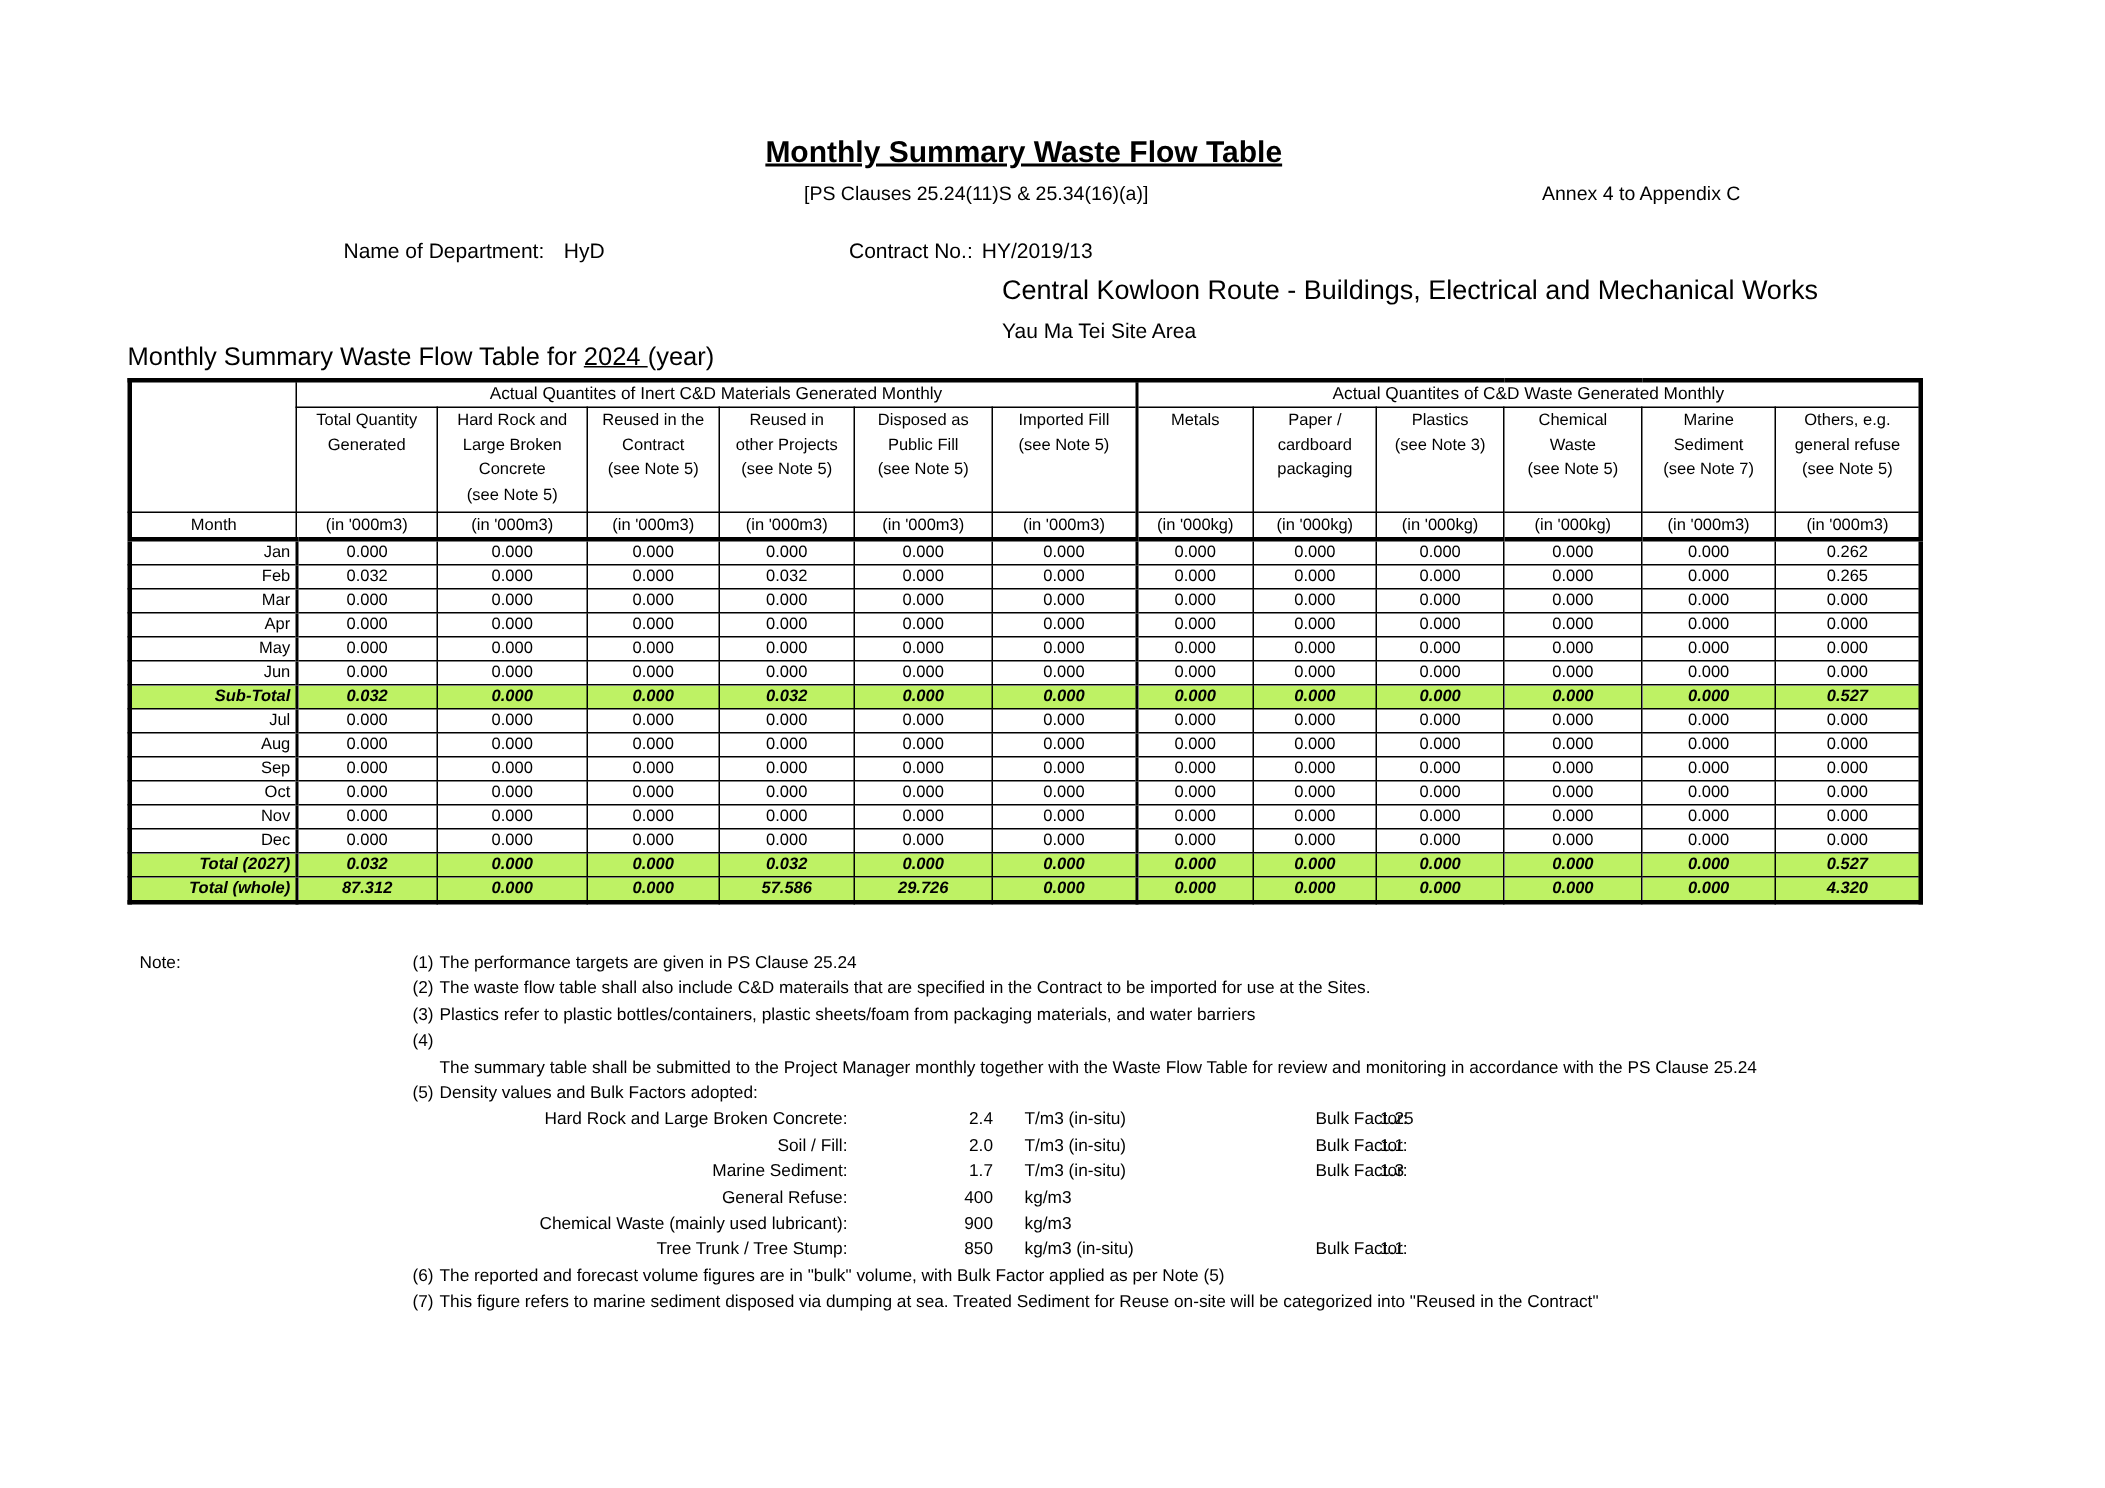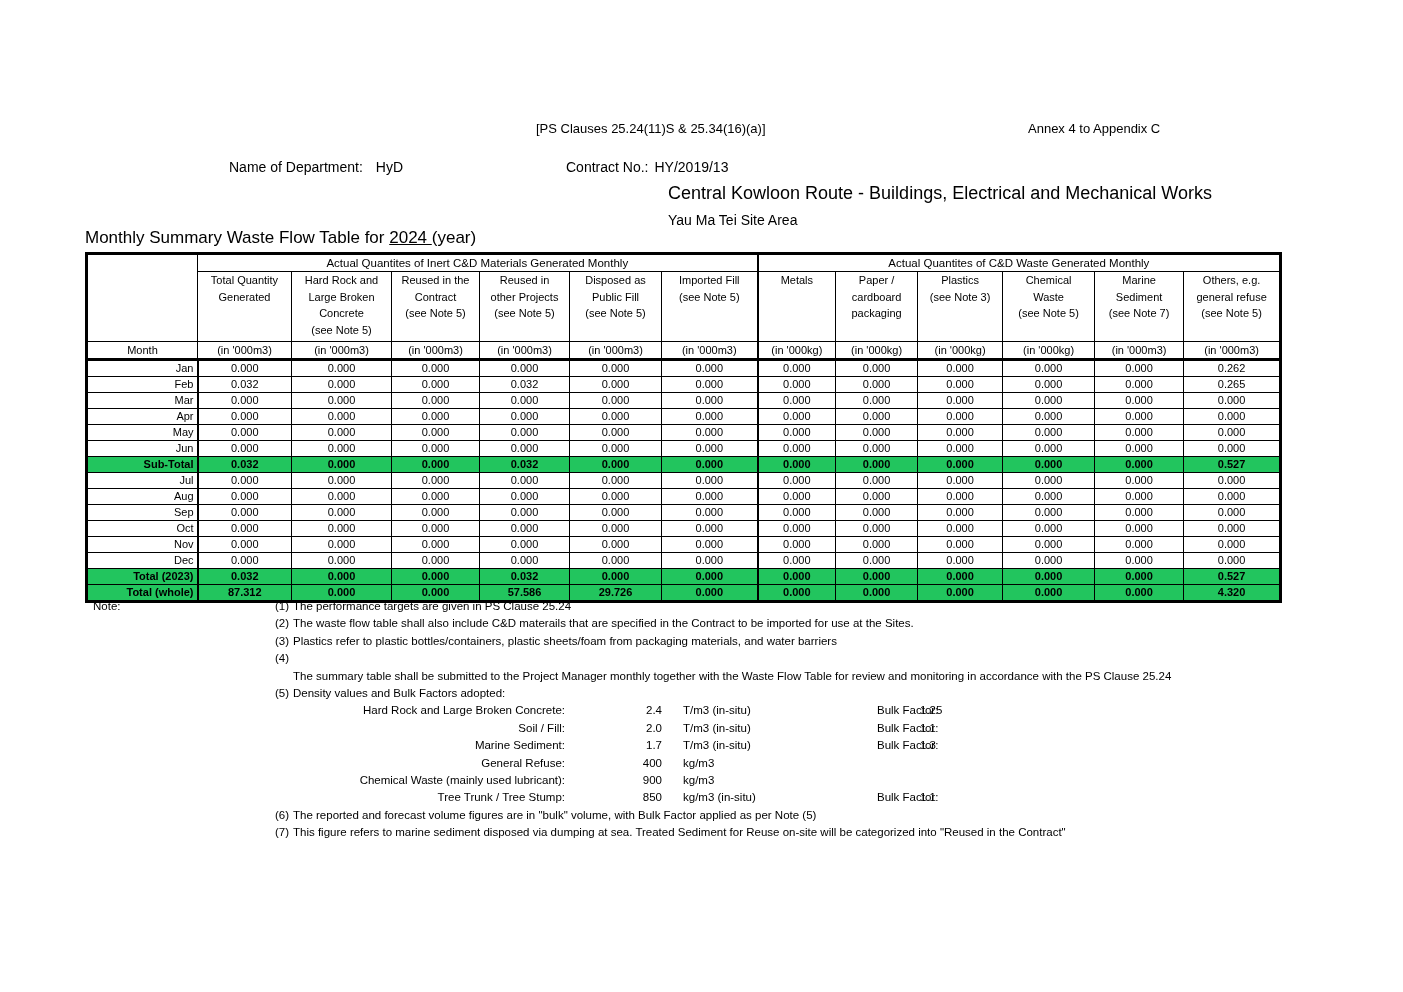--- a/index.html
+++ b/index.html
@@ -46,38 +46,39 @@
   th.colhead{
     vertical-align:top;text-align:center;
     white-space:pre-line;line-height:16.5px;padding-top:2px;
   }
   tr.unit-row{height:18px;}
   tr.unit-row th,tr.unit-row td{text-align:center;border-bottom:3px solid #000;}
   th.monthlabel{border-right:2.5px solid #000;}
   .grp{border-left:2.5px solid #000 !important;}
   tbody td{height:15px;text-align:center;border-top-width:2px;border-bottom-width:2px;line-height:15px;}
   tbody td.rowlabel{text-align:right;border-right:2.5px solid #000;padding-right:3px;}
-  tbody tr.hl td{background:#22c55e;font-weight:bold;}
+  tbody tr.hl td{background:#bef264;font-weight:bold;font-style:italic;}
   
-  .notes{position:absolute;left:0;top:600px;width:1403px;font-size:11.5px;}
+  .notes{position:absolute;left:0;top:636px;width:1403px;font-size:11.5px;}
   .nline{position:relative;height:17.4px;}
   .note-label{position:absolute;left:93px;}
   .note-num{position:absolute;left:275px;}
   .note-text{position:absolute;left:293px;white-space:nowrap;}
   .dens-label{position:absolute;left:180px;width:385px;text-align:right;white-space:nowrap;}
   .dens-val{position:absolute;left:580px;width:82px;text-align:right;}
   .dens-unit{position:absolute;left:667px;white-space:nowrap;margin-left:16px;}
   .bulk-label{position:absolute;left:838px;margin-left:39px;}
   .bulk-val{position:absolute;left:920px;}
 </style>
 </head>
 <body>
 
 <div class="page">
 
+  <div class="doc-title">Monthly Summary Waste Flow Table</div>
   <div class="ps-clause">[PS Clauses 25.24(11)S &amp; 25.34(16)(a)]</div>
   <div class="annex">Annex 4 to Appendix C</div>
 
   <div class="dept-line">
     <span>Name of Department:</span><span class="val">HyD</span>
   </div>
   <div class="contract-line">
     <span>Contract No.:</span><span class="val">HY/2019/13</span>
   </div>
   <div class="contract-desc">Central Kowloon Route - Buildings, Electrical and Mechanical Works</div>
@@ -348,21 +349,21 @@
           <td>0.000</td>
           <td>0.000</td>
           <td class="grp">0.000</td>
           <td>0.000</td>
           <td>0.000</td>
           <td>0.000</td>
           <td>0.000</td>
           <td>0.000</td>
         </tr>
         <tr class="hl">
-          <td class="rowlabel">Total (2023)</td>
+          <td class="rowlabel">Total (2027)</td>
           <td>0.032</td>
           <td>0.000</td>
           <td>0.000</td>
           <td>0.032</td>
           <td>0.000</td>
           <td>0.000</td>
           <td class="grp">0.000</td>
           <td>0.000</td>
           <td>0.000</td>
           <td>0.000</td>

